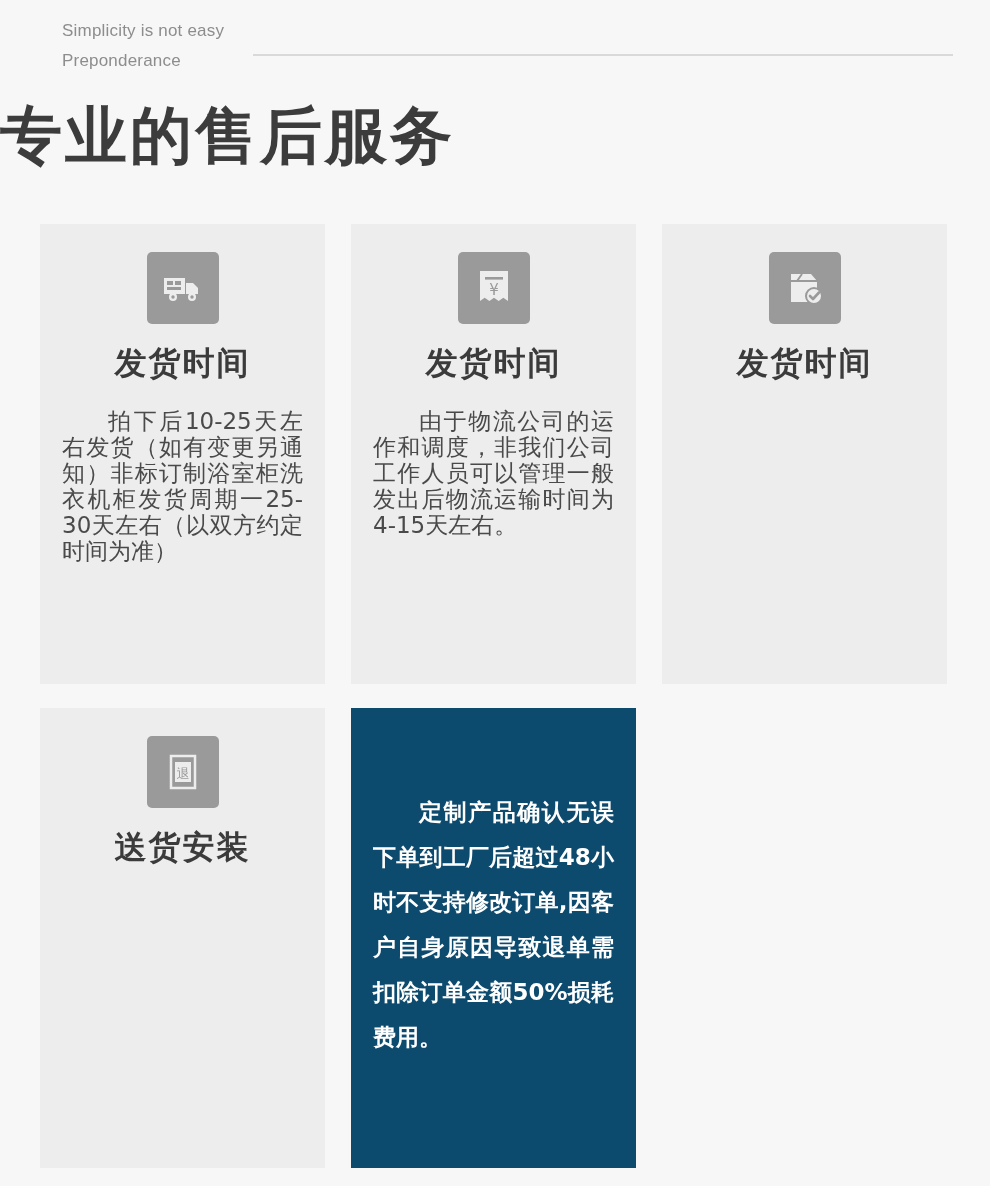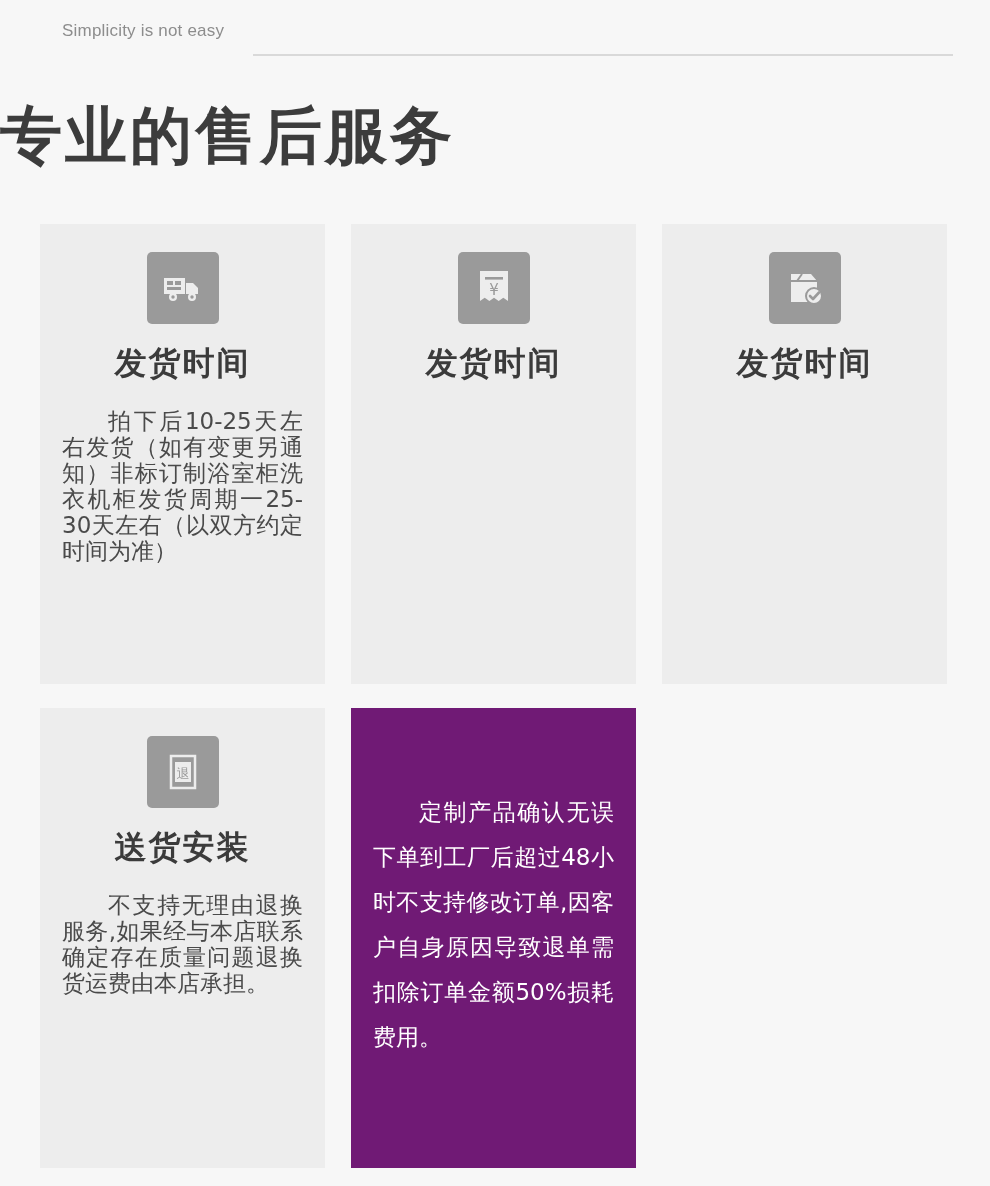--- a/index.html
+++ b/index.html
@@ -69,24 +69,25 @@
     background: #ededed;
     box-sizing: border-box;
     padding: 28px 22px 26px 22px;
     min-height: 460px;
     display: flex;
     flex-direction: column;
     align-items: center;
   }
   .card.tall { min-height: 460px; }
   .card.dark {
-    background: #701a75;
+    background: #0c4a6e;
     color: #ffffff;
     justify-content: center;
     padding-top: 0;
+    font-weight: bold;
   }
   .icon-box {
     width: 72px;
     height: 72px;
     background: #9a9a9a;
     border-radius: 5px;
     display: flex;
     align-items: center;
     justify-content: center;
     margin-bottom: 18px;
@@ -116,20 +117,21 @@
     line-height: 45px;
   }
 </style>
 </head>
 <body>
 
 <div class="page">
 
   <div class="slogan">
     <div>Simplicity is not easy</div>
+    <div>Preponderance</div>
   </div>
   <div class="slogan-rule"></div>
 
   <div class="main-title">专业的售后服务</div>
 
   <div class="grid">
 
     <div class="card">
       <div class="icon-box">
         <svg width="40" height="30" viewBox="0 0 40 30" aria-hidden="true">
@@ -150,20 +152,21 @@
 
     <div class="card">
       <div class="icon-box">
         <svg width="36" height="38" viewBox="0 0 36 38" aria-hidden="true">
           <path d="M4 2 h28 v30 l-4.7 -3.2 -4.6 3.2 -4.7 -3.2 -4.6 3.2 -4.7 -3.2 -4.7 3.2 z" fill="#ededed"></path>
           <rect x="9" y="8" width="18" height="2.6" fill="#9a9a9a"></rect>
           <text x="18" y="26" font-size="15" font-family="DejaVu Sans, sans-serif" fill="#9a9a9a" text-anchor="middle">¥</text>
         </svg>
       </div>
       <div class="card-title">发货时间</div>
+      <div class="card-text">由于物流公司的运作和调度，非我们公司工作人员可以管理一般发出后物流运输时间为4-15天左右。</div>
     </div>
 
     <div class="card">
       <div class="icon-box">
         <svg width="40" height="36" viewBox="0 0 40 36" aria-hidden="true">
           <path d="M6 4 h20 l6 7 v21 h-26 z" fill="#ededed"></path>
           <path d="M6 11 h26" stroke="#9a9a9a" stroke-width="2" fill="none"></path>
           <path d="M17 4 l-5 7" stroke="#9a9a9a" stroke-width="2" fill="none"></path>
           <circle cx="29" cy="26" r="8" fill="#ededed" stroke="#9a9a9a" stroke-width="2"></circle>
           <path d="M25 26 l3 3 6 -6.5" stroke="#9a9a9a" stroke-width="2.6" fill="none" stroke-linecap="round" stroke-linejoin="round"></path>
@@ -175,21 +178,20 @@
 
     <div class="card tall">
       <div class="icon-box">
         <svg width="34" height="38" viewBox="0 0 34 38" aria-hidden="true">
           <rect x="5" y="3" width="24" height="32" fill="none" stroke="#ededed" stroke-width="2.5"></rect>
           <rect x="9" y="9" width="16" height="20" fill="#ededed"></rect>
           <text x="17" y="25" font-size="13" font-family="DejaVu Sans, sans-serif" fill="#9a9a9a" text-anchor="middle">退</text>
         </svg>
       </div>
       <div class="card-title">送货安装</div>
-      <div class="card-text">不支持无理由退换服务,如果经与本店联系确定存在质量问题退换货运费由本店承担。</div>
     </div>
 
     <div class="card dark tall">
       <div class="card-text">定制产品确认无误下单到工厂后超过48小时不支持修改订单,因客户自身原因导致退单需扣除订单金额50%损耗费用。</div>
     </div>
 
   </div>
 </div>
 
 </body></html>

